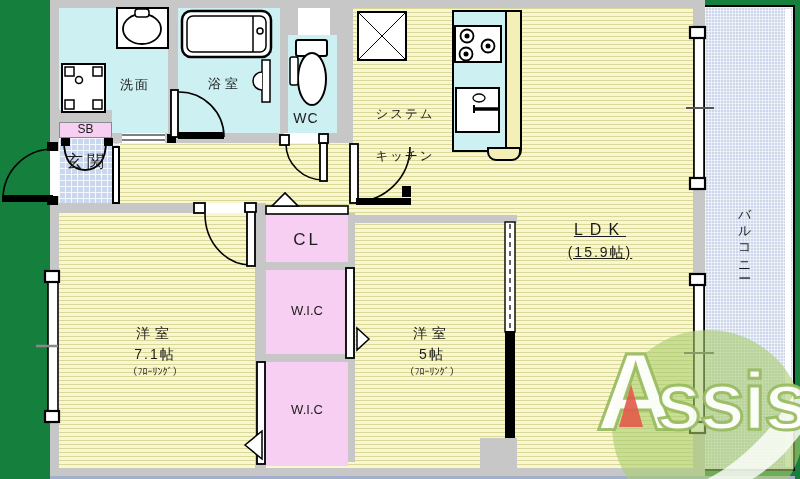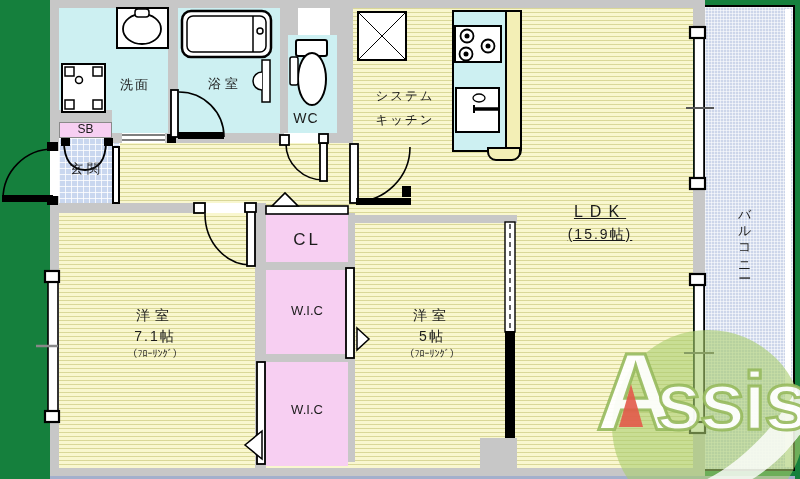--- a/index.html
+++ b/index.html
@@ -16,21 +16,21 @@
     background-image:repeating-linear-gradient(to right,rgba(255,255,255,.8) 0 1px,transparent 1px 6px),
                      repeating-linear-gradient(to bottom,rgba(255,255,255,.8) 0 1px,transparent 1px 6px);}
   .balcony-tex{background:#cdd6ea;
     background-image:repeating-linear-gradient(to right,rgba(255,255,255,.55) 0 1px,transparent 1px 3px),
                      repeating-linear-gradient(to bottom,rgba(255,255,255,.55) 0 1px,transparent 1px 3px);}
   .wall{background:#c7c7c7;}
   .white{background:#ffffff;}
   .counter{background:#f3efb6;border:2px solid #000;}
   svg.overlay{position:absolute;left:0;top:0;z-index:5;}
   .lbl{position:absolute;z-index:6;color:#1b1b1b;text-align:center;white-space:nowrap;line-height:1.25;}
-  .sub{display:block;}
+  .sub{display:block;margin-top:18px;}
   
   .logo-circle{position:absolute;z-index:7;border-radius:50%;overflow:hidden;}
   .logo-swoosh{position:absolute;border-radius:50%;background:transparent;}
   .logo-letter{position:absolute;z-index:8;font-weight:bold;color:rgba(255,255,255,.93);
      -webkit-text-stroke:3px rgba(150,185,92,.9);line-height:1;}
 </style>
 </head>
 <body>
 
 <div id="plan">
@@ -216,21 +216,21 @@
   </div>
   <div class="lbl" style="left:195px;top:76px;width:60px;font-size:13px;letter-spacing:4px;">
     <span>浴室</span>
   </div>
   <div class="lbl" style="left:286px;top:110px;width:40px;font-size:14px;letter-spacing:1px;">
     <span>WC</span>
   </div>
   <div class="lbl" style="left:59px;top:122px;width:53px;font-size:12px;">
     <span>SB</span>
   </div>
-  <div class="lbl" style="left:56px;top:161px;width:62px;font-size:13px;letter-spacing:4px;">
+  <div class="lbl" style="left:56px;top:152px;width:62px;font-size:17px;letter-spacing:4px;font-family:Liberation Mono, monospace;">
     <span>玄関</span>
   </div>
   <div class="lbl" style="left:370px;top:85px;width:70px;font-size:12.5px;letter-spacing:2px;line-height:1.9;">
     <span class="sub">システム</span>
     <span class="sub">キッチン</span>
   </div>
   <div class="lbl" style="left:520px;top:202px;width:160px;text-decoration:underline;">
     <span class="sub" style="font-size:16px;letter-spacing:7px;">LDK</span>
     <span class="sub" style="font-size:14px;letter-spacing:2px;margin-top:4px;">(15.9帖)</span>
   </div>

